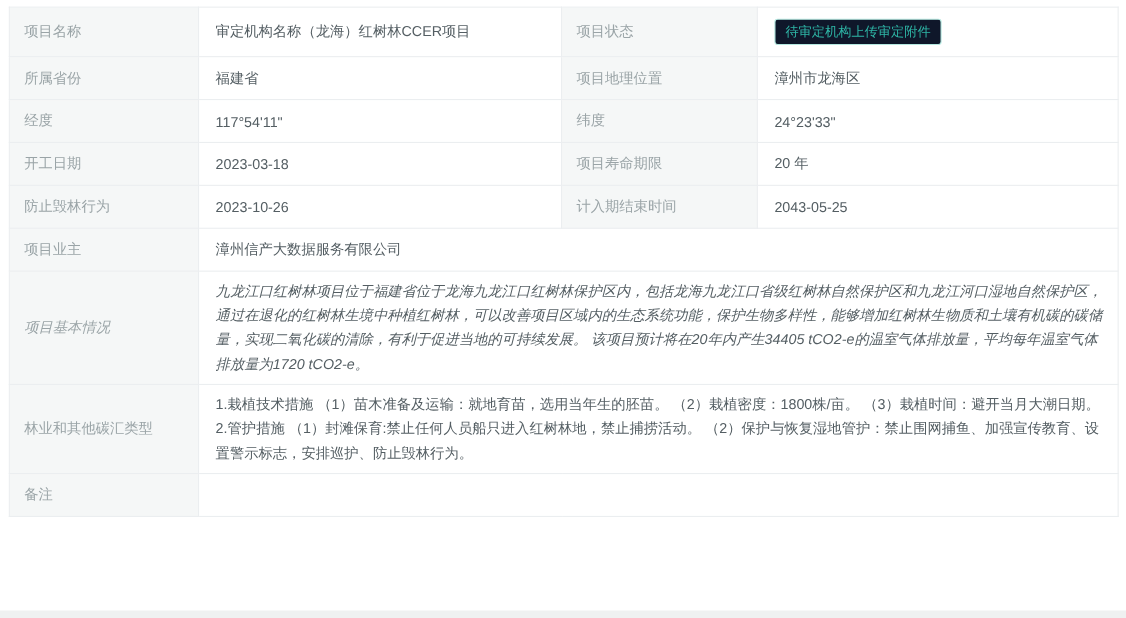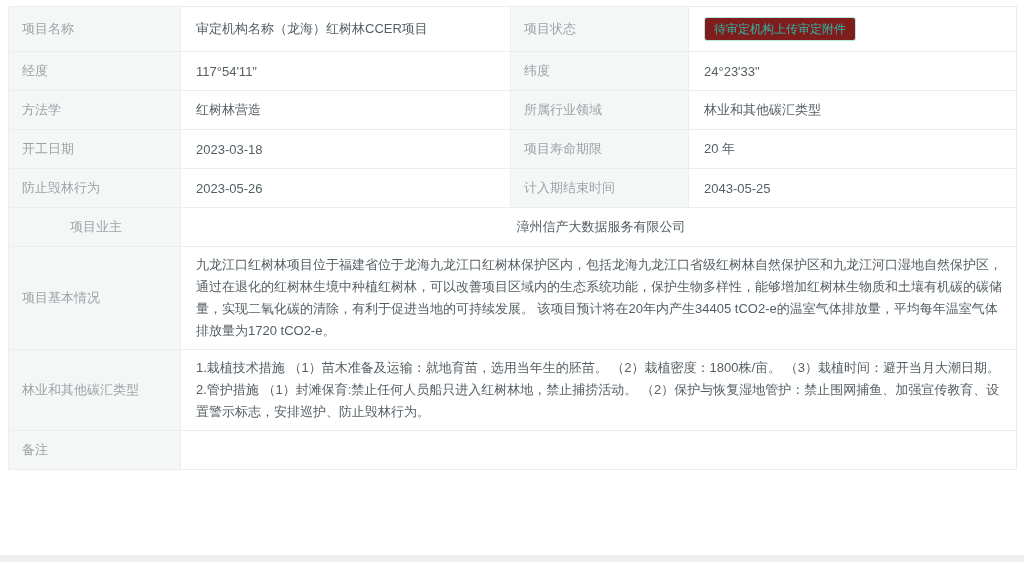--- a/index.html
+++ b/index.html
@@ -26,37 +26,37 @@
     background: #f5f7f7;
     color: #9aa4a7;
     padding: 10px 10px 10px 13px;
   }
   td.val {
     background: #ffffff;
     color: #545e63;
     padding: 10px 10px 10px 15px;
   }
   tr.row-pair td { height: 38px; }
-  tr.row-owner td { height: 38px; text-align: center; }
-  tr.row-basic td { height: 92px; }
+  tr.row-owner td { height: 38px; }
+  tr.row-basic td { height: 92px; font-style: italic; }
   tr.row-tech td { height: 80px; }
   tr.row-remark td { height: 34px; }
   td.val.long {
     line-height: 22px;
     padding-top: 7px;
     padding-bottom: 7px;
   }
   .badge {
     display: inline-block;
     font-size: 12px;
     line-height: 1;
     padding: 5px 9px;
     border-radius: 3px;
     color: #2eb6a6;
-    background: #7f1d1d;
+    background: #0f172a;
     border: 1px solid #b4e8e0;
     white-space: nowrap;
   }
   .bottom-strip {
     position: fixed;
     left: 0; right: 0; bottom: 0;
     height: 7px;
     background: #eff1f1;
   }
 </style>
@@ -74,40 +74,40 @@
     <tbody>
       <tr class="row-pair">
         <td class="lbl">项目名称</td>
         <td class="val">审定机构名称（龙海）红树林CCER项目</td>
         <td class="lbl">项目状态</td>
         <td class="val">
           <span class="badge">待审定机构上传审定附件</span>
         </td>
       </tr>
       <tr class="row-pair">
+        <td class="lbl">所属省份</td>
+        <td class="val">福建省</td>
+        <td class="lbl">项目地理位置</td>
+        <td class="val">漳州市龙海区</td>
+      </tr>
+      <tr class="row-pair">
         <td class="lbl">经度</td>
         <td class="val">117°54'11"</td>
         <td class="lbl">纬度</td>
         <td class="val">24°23'33"</td>
-      </tr>
-      <tr class="row-pair">
-        <td class="lbl">方法学</td>
-        <td class="val">红树林营造</td>
-        <td class="lbl">所属行业领域</td>
-        <td class="val">林业和其他碳汇类型</td>
       </tr>
       <tr class="row-pair">
         <td class="lbl">开工日期</td>
         <td class="val">2023-03-18</td>
         <td class="lbl">项目寿命期限</td>
         <td class="val">20 年</td>
       </tr>
       <tr class="row-pair">
         <td class="lbl">防止毁林行为</td>
-        <td class="val">2023-05-26</td>
+        <td class="val">2023-10-26</td>
         <td class="lbl">计入期结束时间</td>
         <td class="val">2043-05-25</td>
       </tr>
       <tr class="row-owner">
         <td class="lbl">项目业主</td>
         <td class="val" colspan="3">漳州信产大数据服务有限公司</td>
       </tr>
       <tr class="row-basic">
         <td class="lbl">项目基本情况</td>
         <td class="val long" colspan="3">九龙江口红树林项目位于福建省位于龙海九龙江口红树林保护区内，包括龙海九龙江口省级红树林自然保护区和九龙江河口湿地自然保护区，通过在退化的红树林生境中种植红树林，可以改善项目区域内的生态系统功能，保护生物多样性，能够增加红树林生物质和土壤有机碳的碳储量，实现二氧化碳的清除，有利于促进当地的可持续发展。 该项目预计将在20年内产生34405 tCO2-e的温室气体排放量，平均每年温室气体排放量为1720 tCO2-e。</td>

